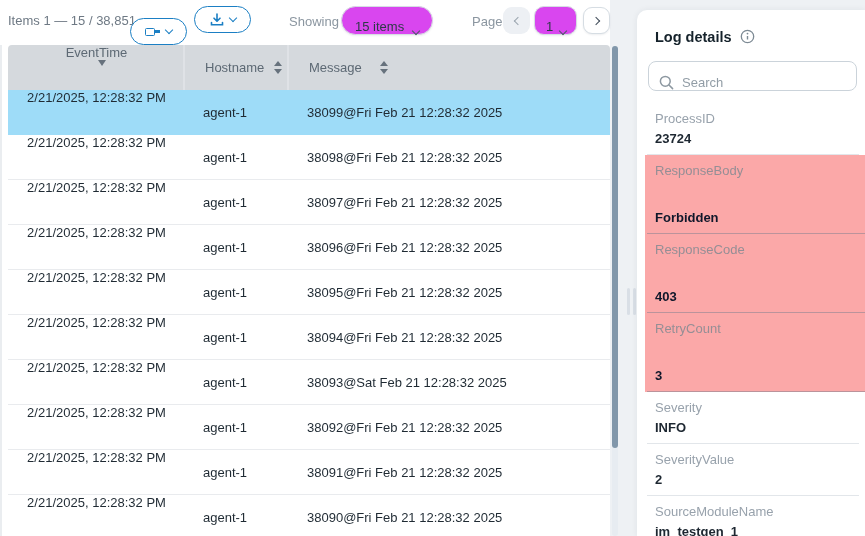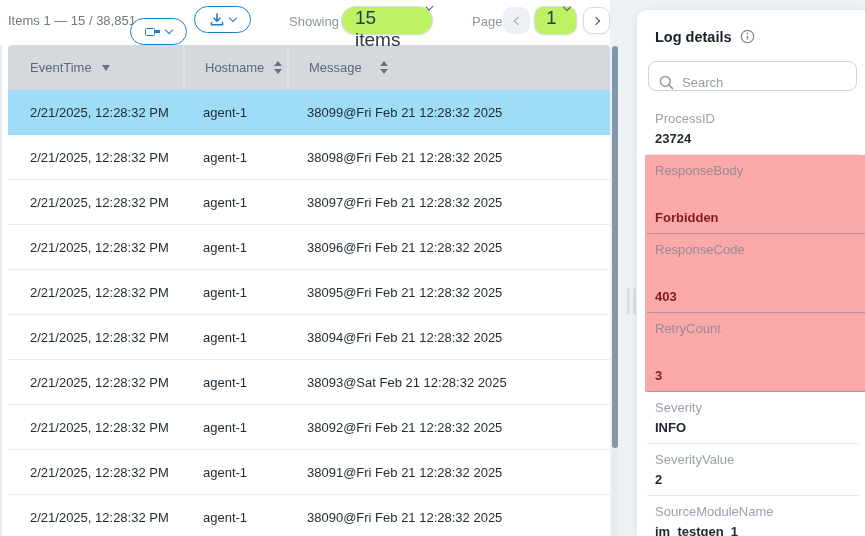--- a/index.html
+++ b/index.html
@@ -24,34 +24,34 @@
   .fld-icon { display:flex; align-items:center; }
   .fld-rect { width:10px; height:8px; border:1.6px solid #1b7fc4; border-radius:1.5px; }
   .fld-bar { width:6px; height:3px; background:#1b7fc4; margin-left:-1px; }
   .chev { display:inline-block; width:6px; height:6px; border-right:1.8px solid currentColor; border-bottom:1.8px solid currentColor; }
   .chev.down { transform:rotate(45deg); margin-top:-3px; }
   .chev.left { transform:rotate(135deg); margin-left:2px; }
   .chev.right { transform:rotate(-45deg); margin-right:2px; }
   .tb-label { position:absolute; top:14px; font-size:13px; color:#8b96a0; }
   .showing-label { left:281px; }
   .page-label { left:464px; }
-  .tb-select { position:absolute; top:6px; height:29px; background:#bef264; border:1px solid #d6dde3;
-               box-shadow:0 1px 2px rgba(30,40,60,.08); display:flex; align-items:flex-start; cursor:pointer;
-               font-size:19px; color:#2c3a46; }
+  .tb-select { position:absolute; top:6px; height:29px; background:#d946ef; border:1px solid #d6dde3;
+               box-shadow:0 1px 2px rgba(30,40,60,.08); display:flex; align-items:flex-end; cursor:pointer;
+               font-size:13px; color:#2c3a46; }
   .sel-items { left:333px; width:92px; border-radius:15px; padding-left:13px; gap:9px; }
   .sel-page  { left:526px; width:43px; border-radius:10px; padding-left:11px; gap:7px; }
   .tb-select .chev { color:#4a5865; }
   .pg-btn { position:absolute; top:7px; width:27px; height:27px; border-radius:9px; display:flex; align-items:center; justify-content:center; cursor:pointer; }
   .pg-prev { left:495px; background:#edf0f4; color:#9aa5ae; }
   .pg-next { left:575px; background:#fff; border:1px solid #d6dde3; box-shadow:0 1px 2px rgba(30,40,60,.08); color:#3f4c59; }
 
   
   .thead { display:flex; height:45px; background:#d5d9dd; border-radius:4px 4px 0 0; }
   .th { display:flex; align-items:center; font-size:13px; color:#5d6974; }
-  .col-time { width:175px; padding-left:22px; }
+  .col-time { width:175px; padding-left:2px;flex-direction:column; }
   .col-host { width:104px; padding-left:20px; }
   .col-msg  { flex:1; padding-left:20px;gap:8px; }
   .th.col-host, .th.col-msg { border-left:2px solid #dfe2e6; }
   .sort-single { margin-left:10px; width:0; height:0; border-left:4.5px solid transparent; border-right:4.5px solid transparent; border-top:6px solid #67727d; cursor:pointer; }
   .sort-both { display:flex; flex-direction:column; gap:2.5px; margin-left:10px; cursor:pointer; }
   .tri-up { width:0; height:0; border-left:4px solid transparent; border-right:4px solid transparent; border-bottom:5px solid #67727d; }
   .tri-down { width:0; height:0; border-left:4px solid transparent; border-right:4px solid transparent; border-top:5px solid #67727d; }
 
   
   .trow { display:flex; height:45px; background:#fff; border-bottom:1px solid #e9ebee; cursor:pointer; }
@@ -74,21 +74,21 @@
   .search-box input { border:none; outline:none; flex:1; font-size:13px; color:#2c3a46; font-family:"Liberation Sans", sans-serif; background:transparent; min-width:0; }
   .search-box input::placeholder { color:#929da6; }
   .fields { margin-top:12px; }
   .field { position:relative; padding:8px 6px 9px 18px; }
   .fkey { font-size:13px; color:#98a2ac; }
   .fval { font-size:13px; font-weight:bold; color:#1d2731; margin-top:5px; }
   .field::after { content:""; position:absolute; left:10px; right:6px; bottom:0; height:1px; background:#e2e6ea; }
   .field.hl { background:#fba8a8; margin-left:8px; padding-left:10px; }
   .field.hl::after { left:2px; right:0; background:#bb939b; }
   .field.hl .fkey { color:#958e95; }
-  .field.hl .fval { color:#7f1d1d;margin-top:32px; }
+  .field.hl .fval { color:#0f172a;margin-top:32px; }
 </style>
 </head>
 <body>
 
 <div class="app">
   <div class="right-bg"></div>
   <div class="left-edge"></div>
 
   <div class="table-area">
 

